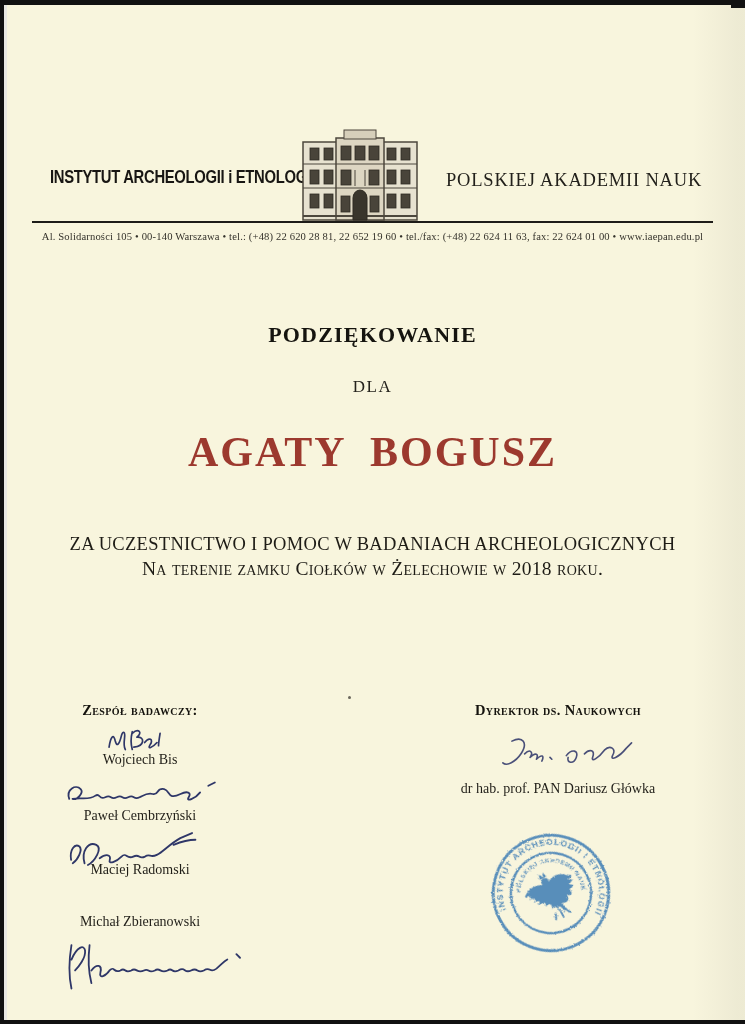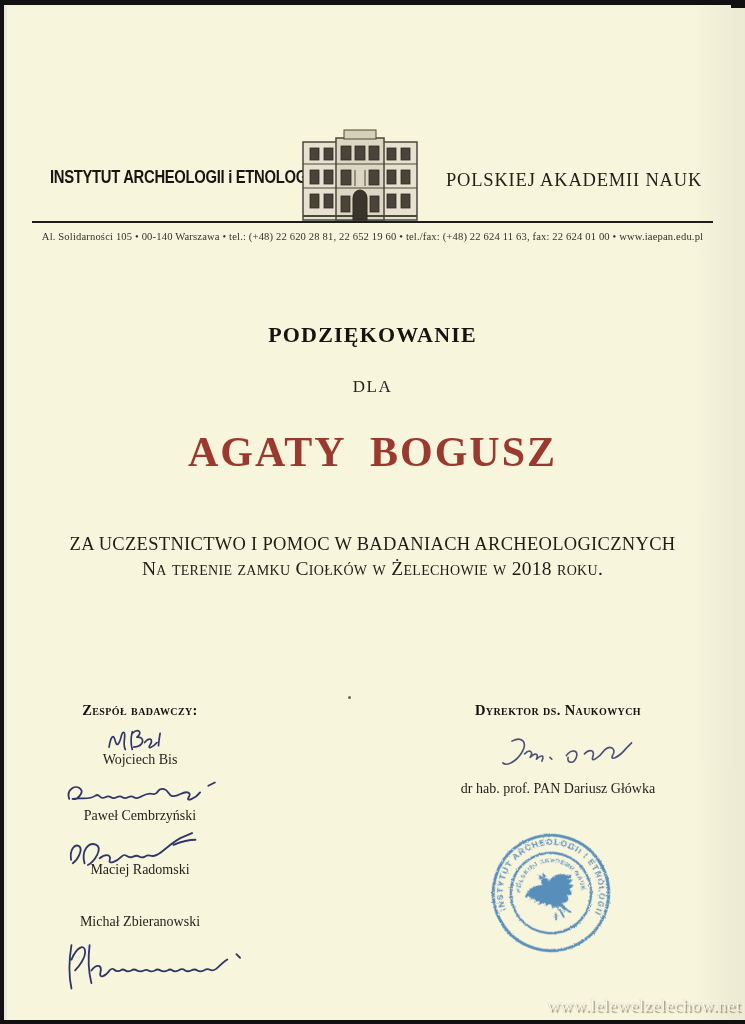--- a/index.html
+++ b/index.html
@@ -174,15 +174,14 @@
       <g fill="#4c86b8">
         <path d="M80,62 l2,-7 l3,5 l3,-5 l2,7 z"></path>
         <path d="M85,62 C81,62 79,66 80,70 C70,64 58,66 50,74 C58,74 60,76 54,80 C62,80 64,82 58,86 C66,86 68,88 62,92 C70,92 74,92 70,98 C76,96 80,98 76,106 C80,102 84,104 82,112 L86,106 C90,110 90,114 88,118 C94,114 94,110 92,104 C98,108 102,106 104,98 C108,102 112,100 110,92 C118,92 120,90 112,86 C120,84 122,82 114,80 C122,78 124,76 116,74 C110,66 96,64 90,70 C91,66 89,62 85,62 Z"></path>
         <path d="M78,112 L74,121 M92,112 L96,121 M85,110 L85,123" stroke="#4c86b8" stroke-width="2.5" fill="none"></path>
       </g>
     </g>
   </svg>
 
   <div class="speck"></div>
 
-  <div class="watermark">www.lelewelzelechow.net</div>
 
 </div>
 
 </body></html>

